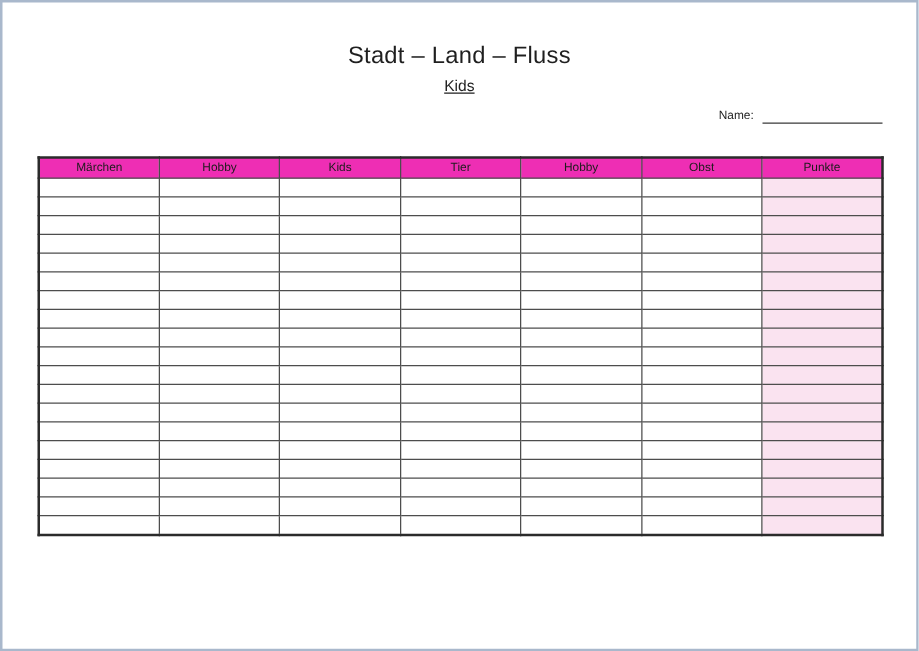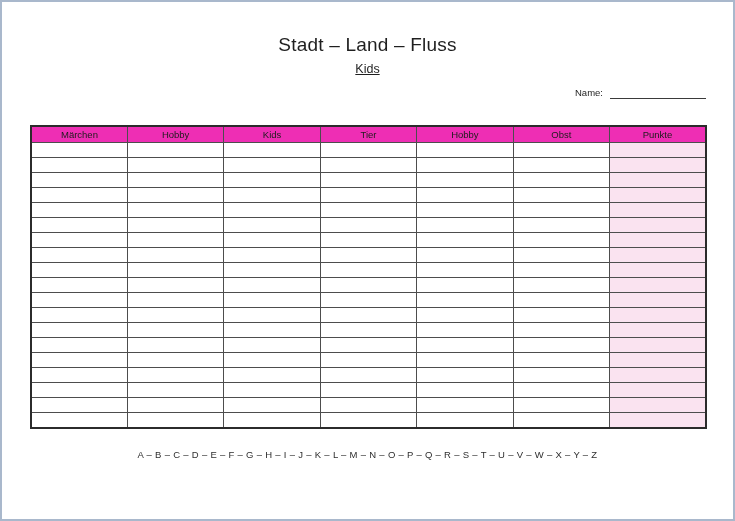--- a/index.html
+++ b/index.html
@@ -248,15 +248,14 @@
           <td></td>
           <td></td>
           <td></td>
           <td></td>
           <td></td>
           <td class="hl"></td>
         </tr>
       </tbody>
   </table>
 
-  <div class="alphabet">A – B – C – D – E – F – G – H – I – J – K – L – M – N – O – P – Q – R – S – T – U – V – W – X – Y – Z</div>
 
 </div>
 
 </body></html>

